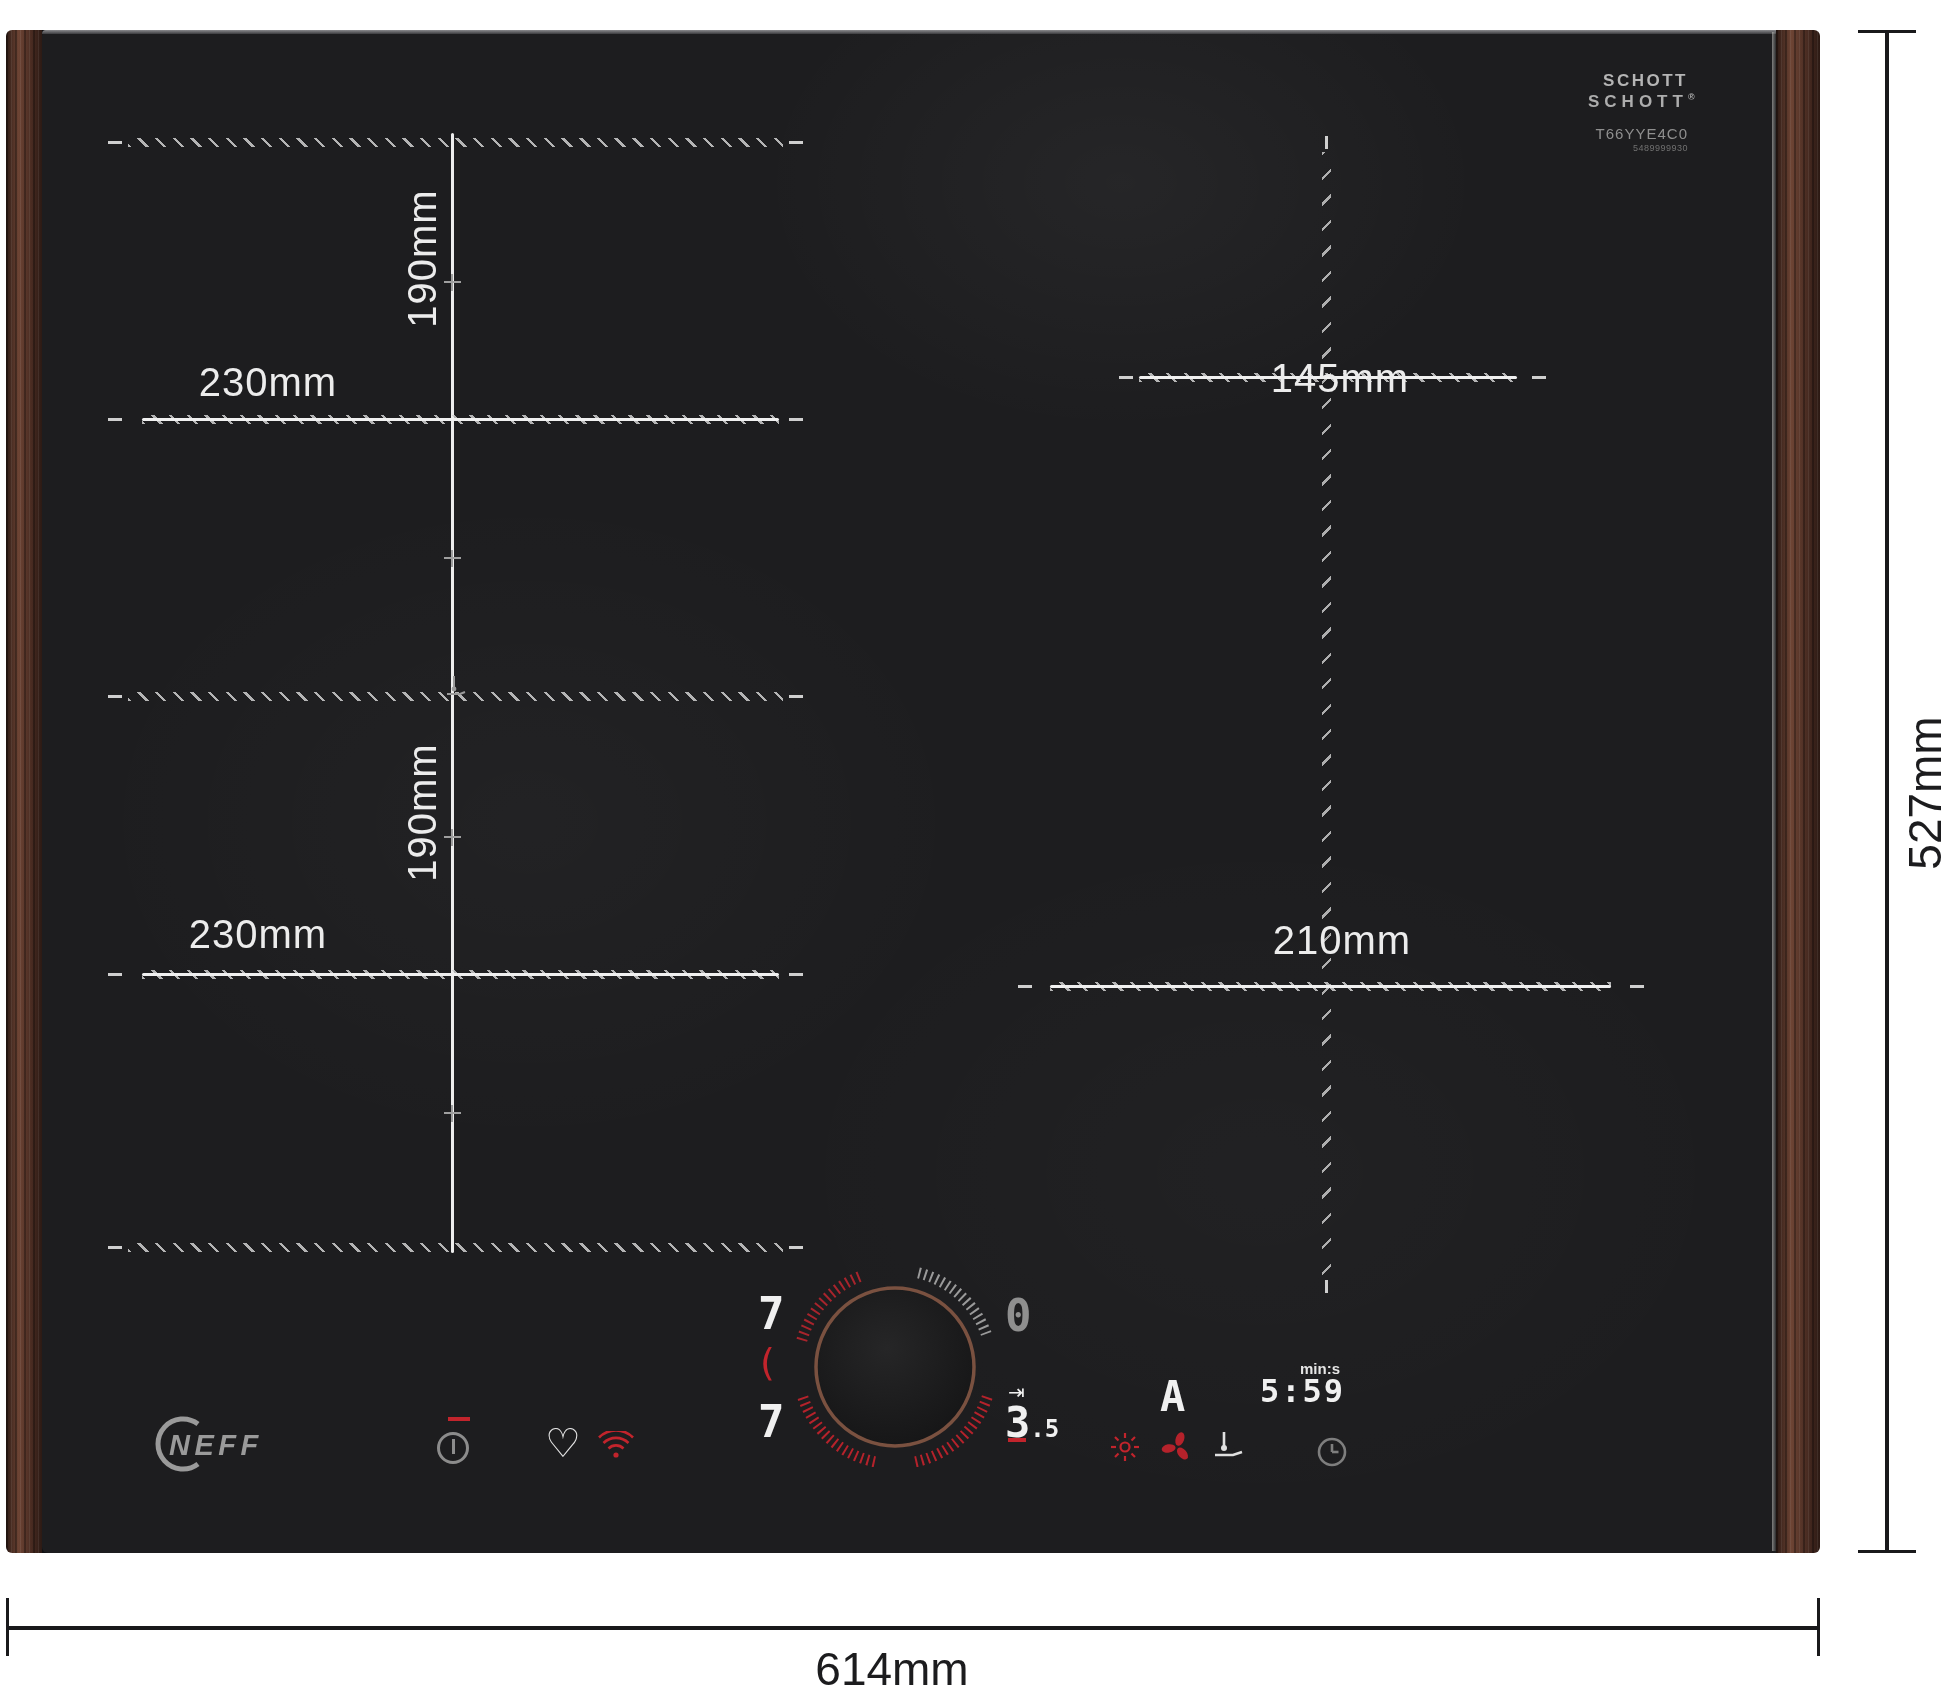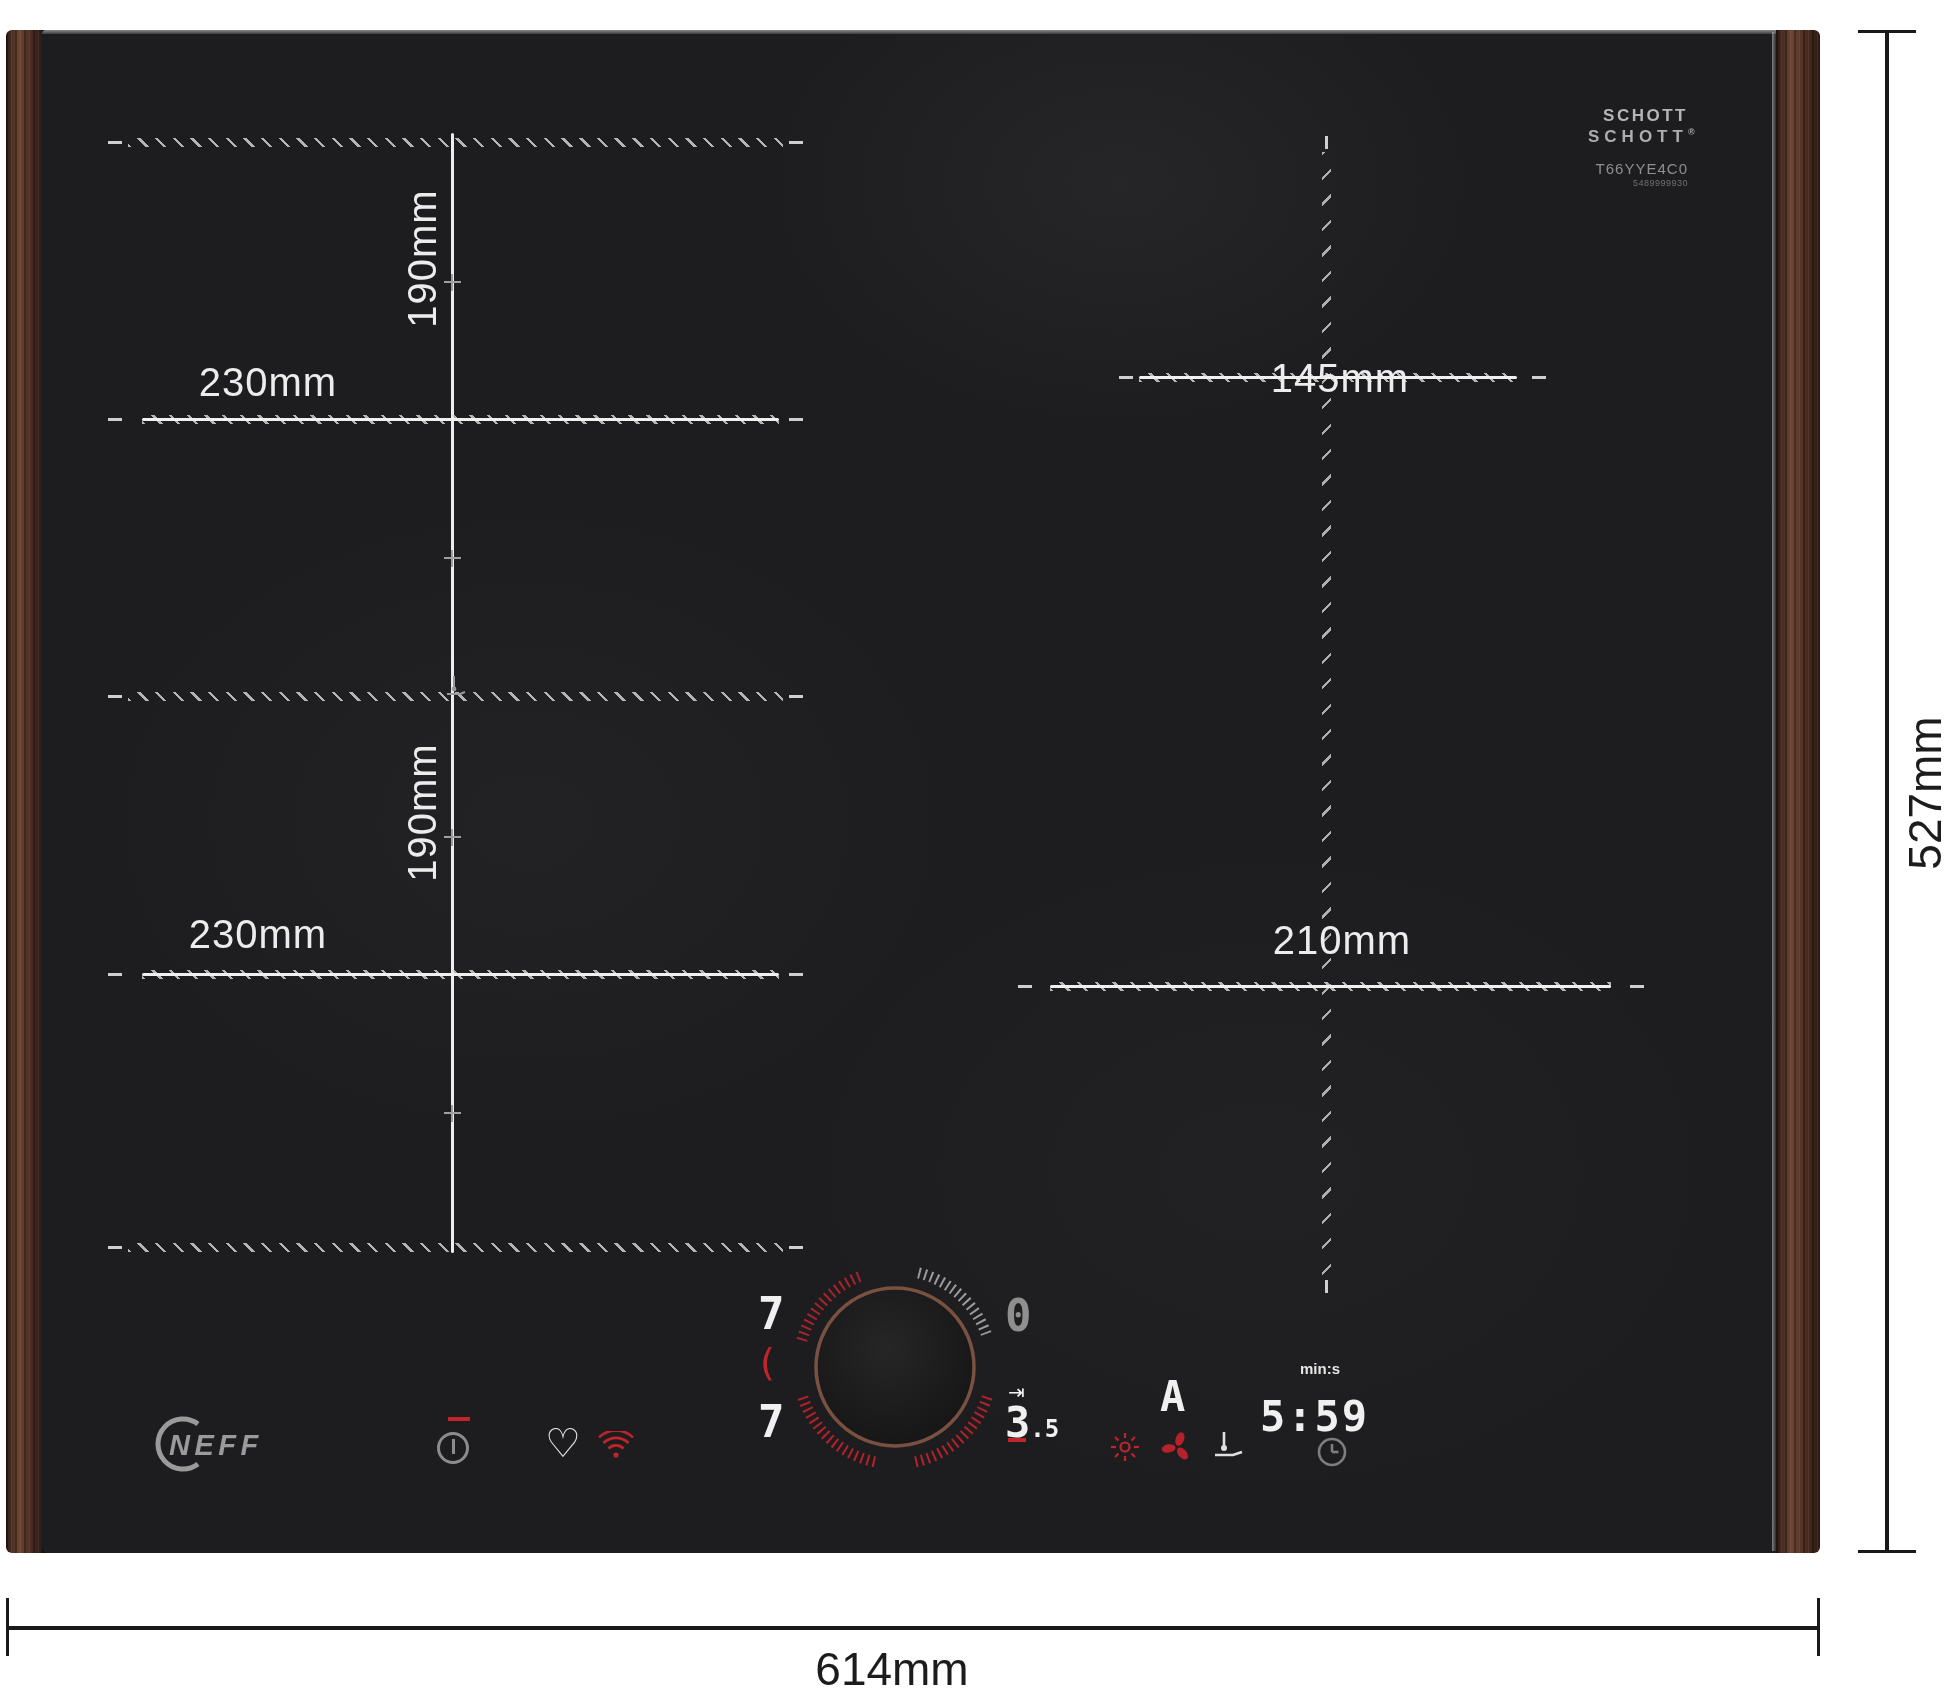--- a/index.html
+++ b/index.html
@@ -45,21 +45,21 @@
 
   
   .dimline{background:#19191b;}
   .outer-label{color:#1c1c1e;font-size:46px;text-align:center;width:260px;white-space:nowrap;}
 
   
   .seg{font-family:"DejaVu Sans Mono", monospace;font-weight:700;}
   .seg-white{color:#f0f0f0;}
   .seg-gray{color:#8f8f8f;}
   .red{color:#c2242c;}
-  #schott{left:1588px;top:70px;width:100px;text-align:right;color:#b5b5b5;line-height:1.25;margin-top:35px;}
+  #schott{left:1588px;top:70px;width:100px;text-align:right;color:#b5b5b5;line-height:1.25;}
   #schott .l1{font-size:17px;letter-spacing:2.5px;font-weight:700;}
   #schott .l2{font-size:17px;letter-spacing:5px;font-weight:700;color:#adadad;}
   #schott .model{font-size:15px;color:#8f8f8f;margin-top:12px;letter-spacing:1px;}
   #schott .serial{font-size:9px;color:#717171;letter-spacing:.5px;}
   sup{font-size:9px;}
 </style>
 </head>
 <body>
 
 <div id="stage">
@@ -171,21 +171,21 @@
 
   <div class="abs seg seg-gray" style="left:1005px;top:1290px;font-size:44px;">0</div>
   <div class="abs seg-white" style="left:1008px;top:1380px;font-size:20px;font-family:'DejaVu Sans',sans-serif;">⇥</div>
   <div class="abs" style="left:1005px;top:1398px;">
     <span class="seg seg-white" style="font-size:42px;">3</span><span class="seg seg-white" style="font-size:24px;">.5</span>
   </div>
   <div class="abs" style="left:1008px;top:1438px;width:18px;height:4px;background:#c2242c;"></div>
 
   <div class="abs seg seg-white" style="left:1160px;top:1372px;font-size:42px;">A</div>
   <div class="abs" style="left:1300px;top:1360px;font-size:15px;color:#e5e5e5;font-weight:700;">min:s</div>
-  <div class="abs seg seg-white" style="left:1260px;top:1372px;font-size:42px;letter-spacing:2px;margin-top:20px;">5:59</div>
+  <div class="abs seg seg-white" style="left:1260px;top:1372px;font-size:32px;letter-spacing:2px;">5:59</div>
 
   <svg class="abs" style="left:1109px;top:1431px;" width="32" height="32" viewBox="0 0 32 32">
     <circle cx="16" cy="16" r="4.5" stroke="#c2242c" stroke-width="2.2" fill="none"></circle>
     <g stroke="#c2242c" stroke-width="2.2">
       <line x1="16" y1="2" x2="16" y2="7"></line>
         <line x1="16" y1="25" x2="16" y2="30"></line>
       <line x1="2" y1="16" x2="7" y2="16"></line>
         <line x1="25" y1="16" x2="30" y2="16"></line>
       <line x1="6" y1="6" x2="9.5" y2="9.5"></line>
         <line x1="22.5" y1="22.5" x2="26" y2="26"></line>

